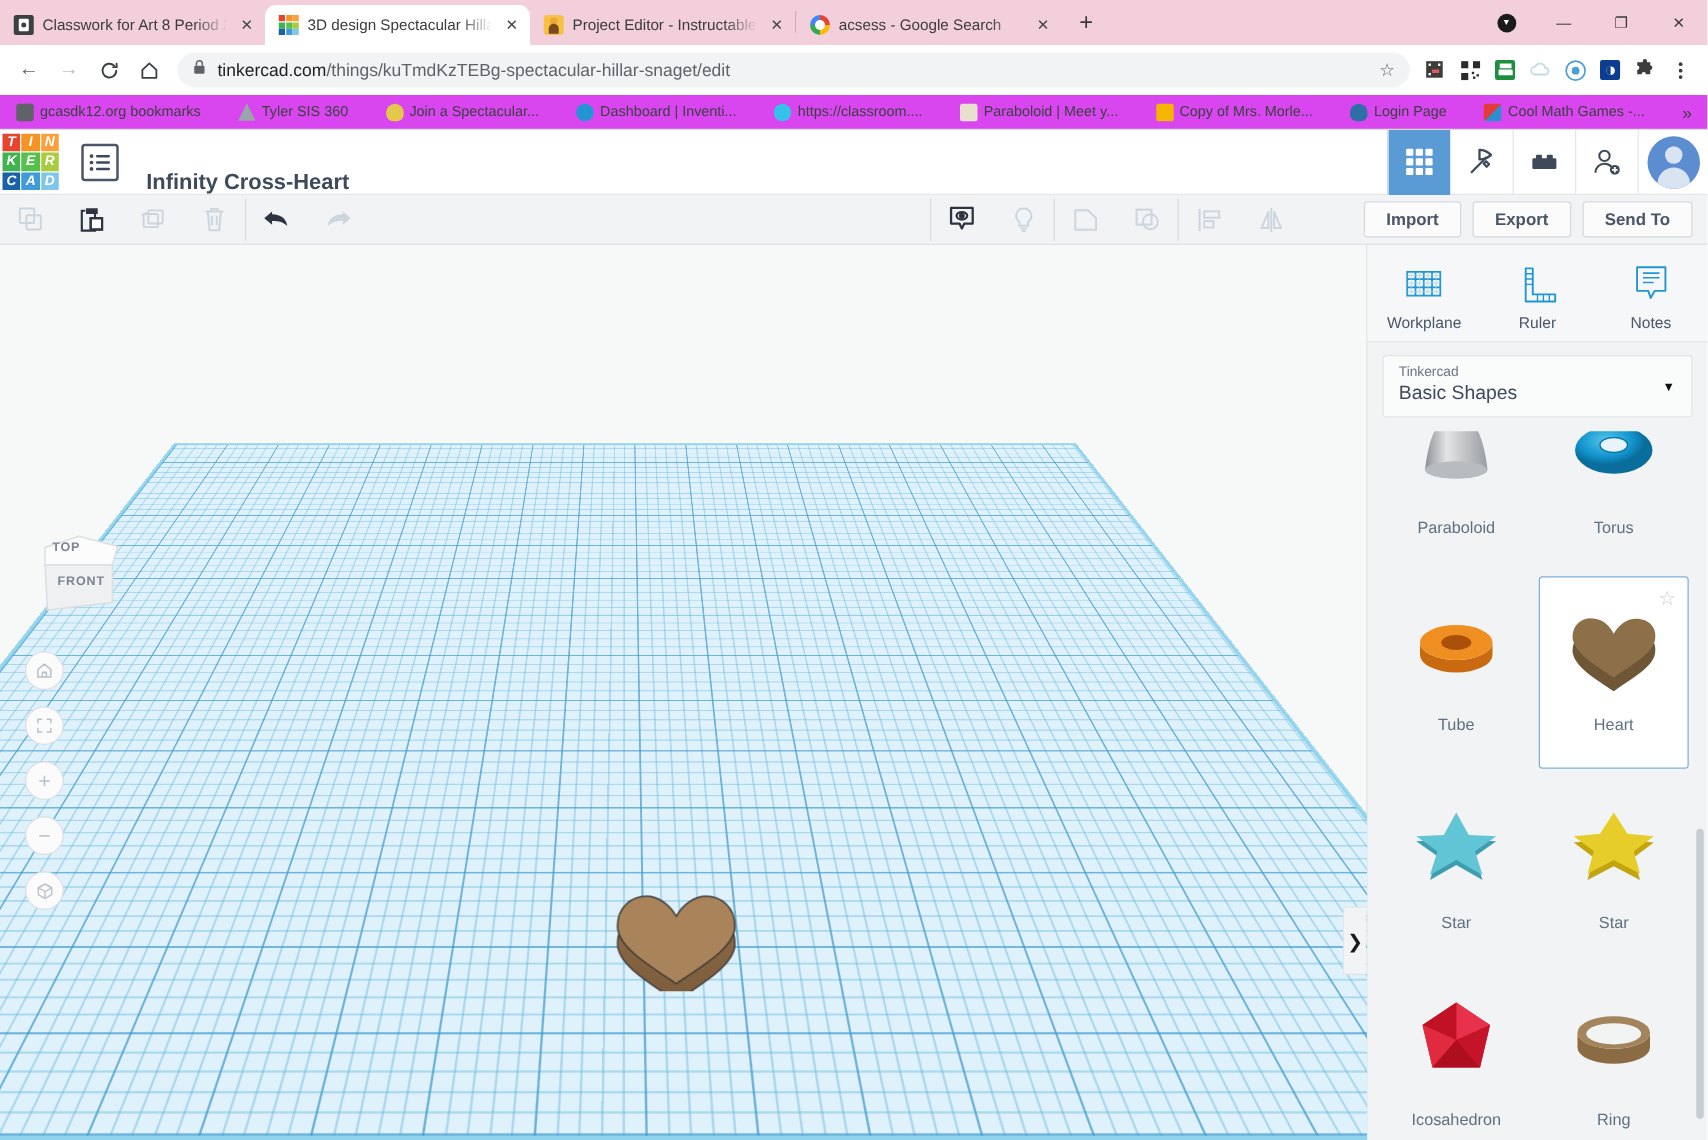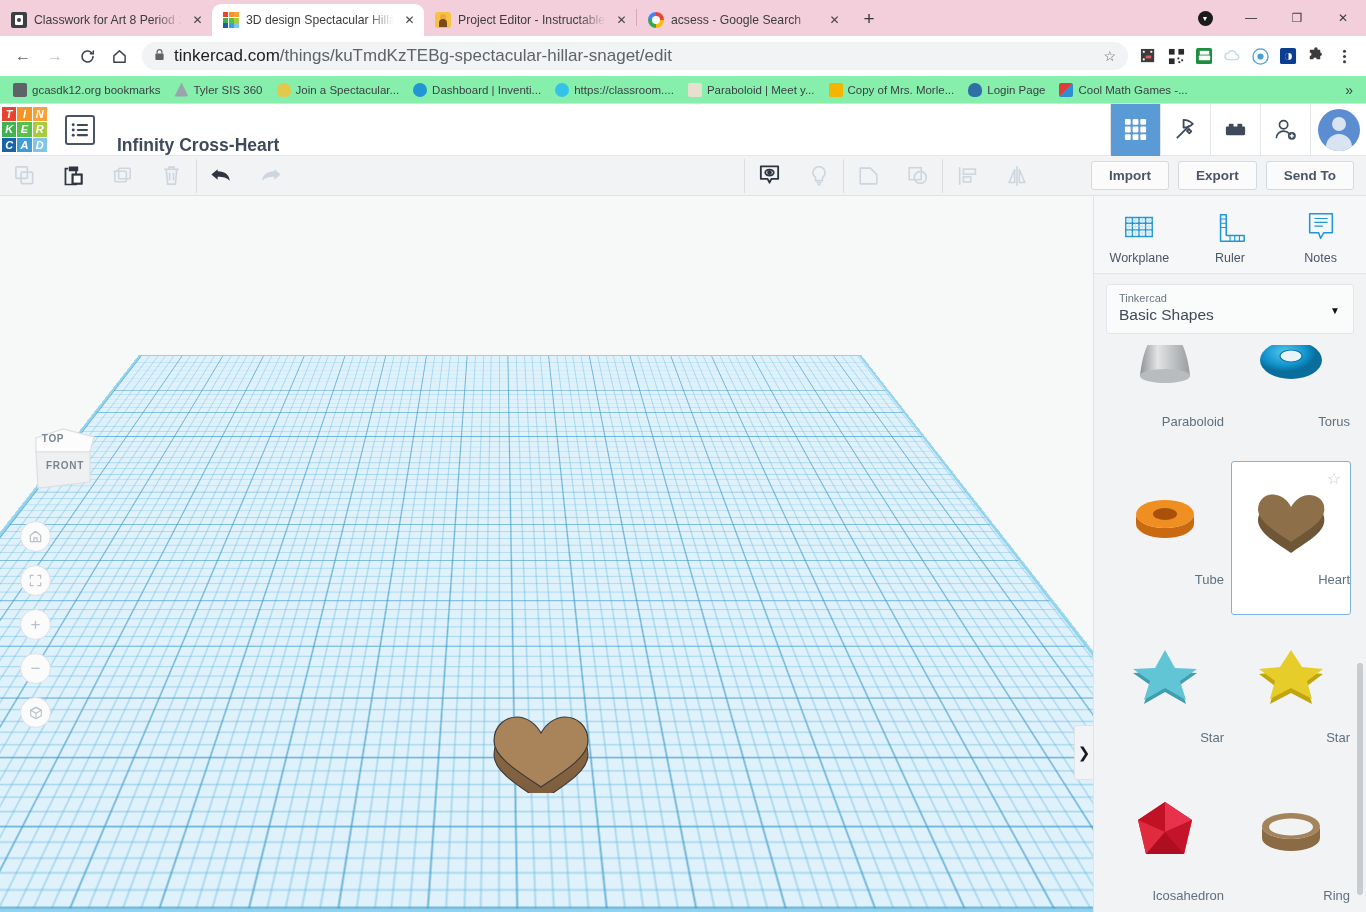--- a/index.html
+++ b/index.html
@@ -74,30 +74,30 @@
   .navbtn {
     width: 30px; height: 30px; display:flex; align-items:center; justify-content:center;
     border-radius: 50%; color:#5f6368;
   }
   .navbtn.dim { color:#bdc1c6; }
   .urlbox {
     flex: 1 1 auto; height: 28px; background:#f1f3f4; border-radius:14px;
     display: flex; align-items: center; padding: 0 12px; margin: 0 6px;
     gap: 9px; min-width: 0;
   }
-  .urlbox .urltext { font-size: 17px; color:#202124; white-space:nowrap; overflow:hidden;}
+  .urlbox .urltext { font-size: 14px; color:#202124; white-space:nowrap; overflow:hidden;}
   .urlbox .urltext .dimpath { color:#5f6368; }
   .star-btn { margin-left:auto; color:#5f6368; font-size:14px;}
   .ext-row { display:flex; align-items:center; gap:4px; }
   .ext { width:24px;height:24px;display:flex;align-items:center;justify-content:center;border-radius:4px;}
 
   
   .bookmarks {
-    height: 28px; background:#86efac; display:flex; align-items:center;
-    gap:0; padding: 0 6px; border-bottom: 1px solid #dadce0; text-align: center;
+    height: 28px; background:#d946ef; display:flex; align-items:center;
+    gap:16px; padding: 0 6px; border-bottom: 1px solid #dadce0; text-align: center;
   }
   .bm { display:flex;align-items:center;gap:5px;padding:3px 7px;border-radius:4px;}
   .bm-ico { width:14px;height:14px;flex:0 0 14px;border-radius:2px;}
   .bm-lbl { font-size:11.5px;color:#3c4043;white-space:nowrap;}
   .bm-more { margin-left:auto;padding:2px 7px;color:#3c4043;font-size:14px;}
 
   
   .tc-header {
     height: 52px; background:#fff; display:flex; align-items:center;
     border-bottom: 1px solid #e4e7ea;
@@ -200,21 +200,21 @@
   .rp-sel-sup{font-size:11px;color:#6d7681;}
   .rp-sel-val{font-size:15.5px;color:#3e4a5a;margin-top:2px;}
   .rp-caret{position:absolute;right:13px;top:50%;transform:translateY(-40%);color:#111;font-size:10px;}
   .rp-grid{
     flex:1 1 auto;overflow:hidden;position:relative;
     padding:0 8px; margin-top:2px;
   }
   .sh-row{display:flex;}
   .sh-tile{
     width:120px;height:154px;margin:0 3px 0 3px;
-    display:flex;flex-direction:column;align-items:flex-end;justify-content:flex-start;
+    display:flex;flex-direction:column;align-items:center;justify-content:flex-start;
     position:relative;border:1px solid transparent;border-radius:3px;
   }
   .sh-tile.selected{background:#fff;border:1px solid #7fb1dd;}
   .sh-art{height:110px;display:flex;align-items:center;justify-content:center;width:100%;}
   .sh-lbl{font-size:13px;color:#60707f;}
   .sh-star{position:absolute;right:9px;top:7px;color:#c9cfd5;font-size:16px;}
   .rp-scroll{
     position:absolute;right:3px;top:318px;width:6px;height:232px;
     background:#c7ccd1;border-radius:3px;
   }

